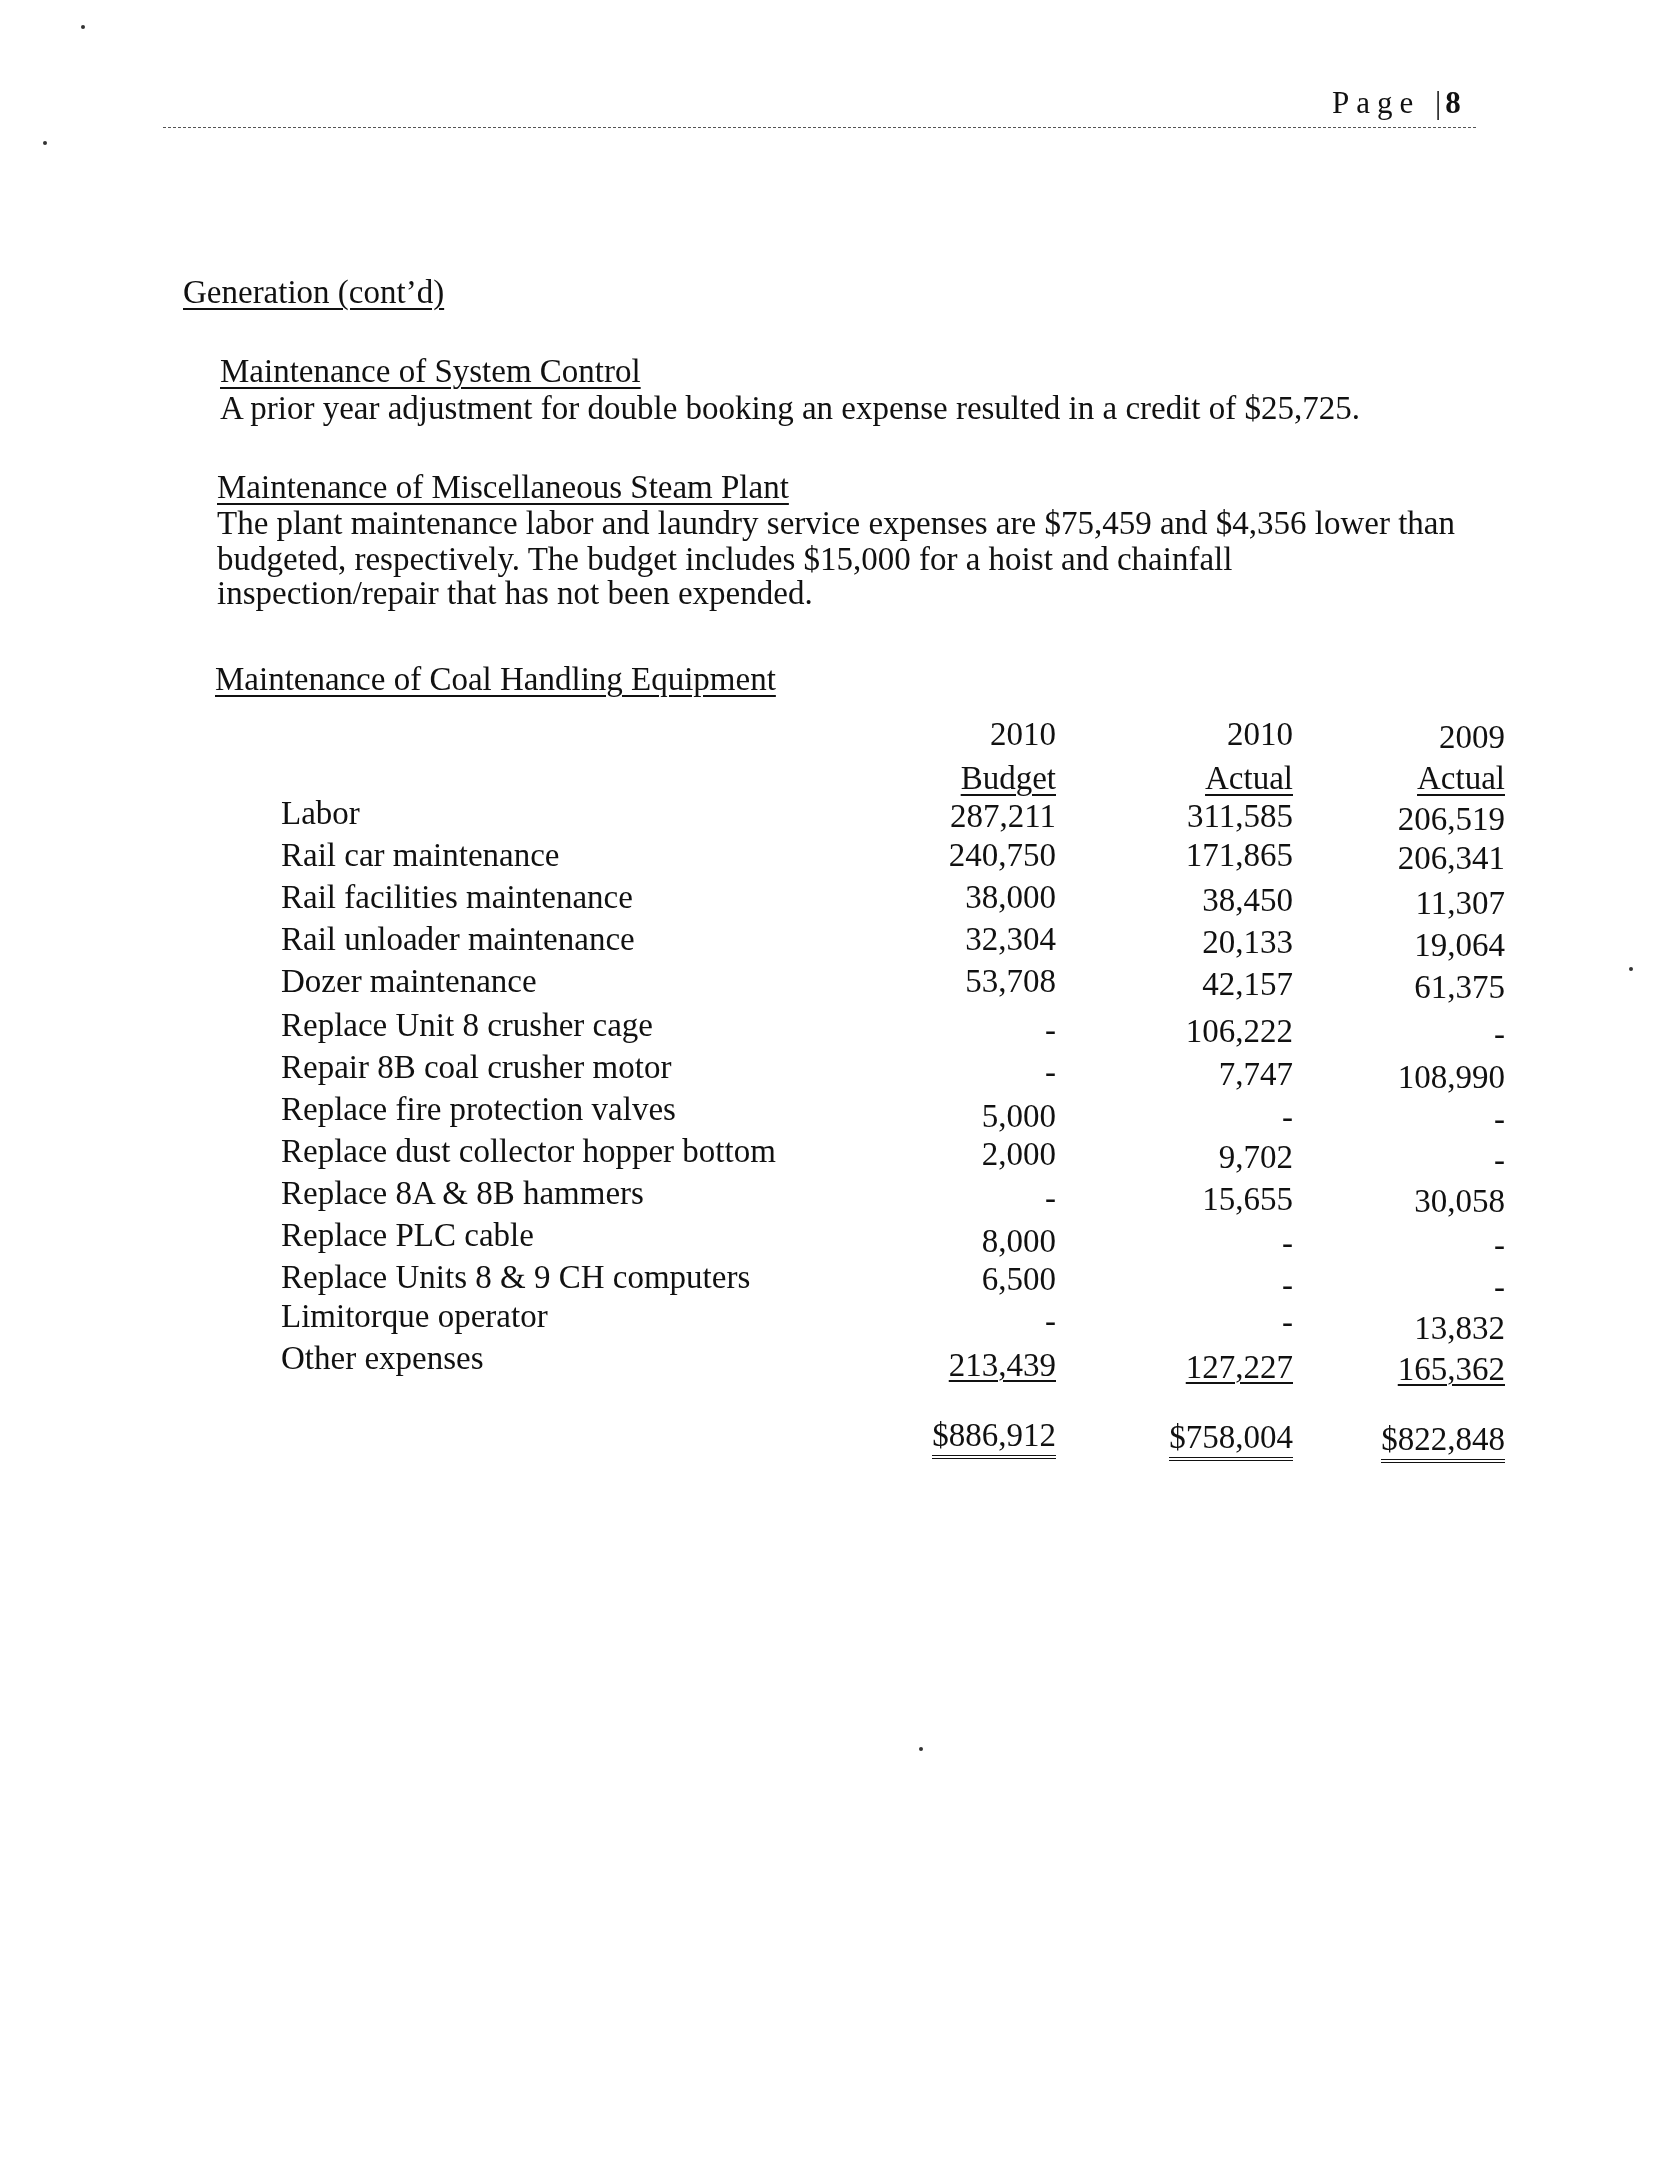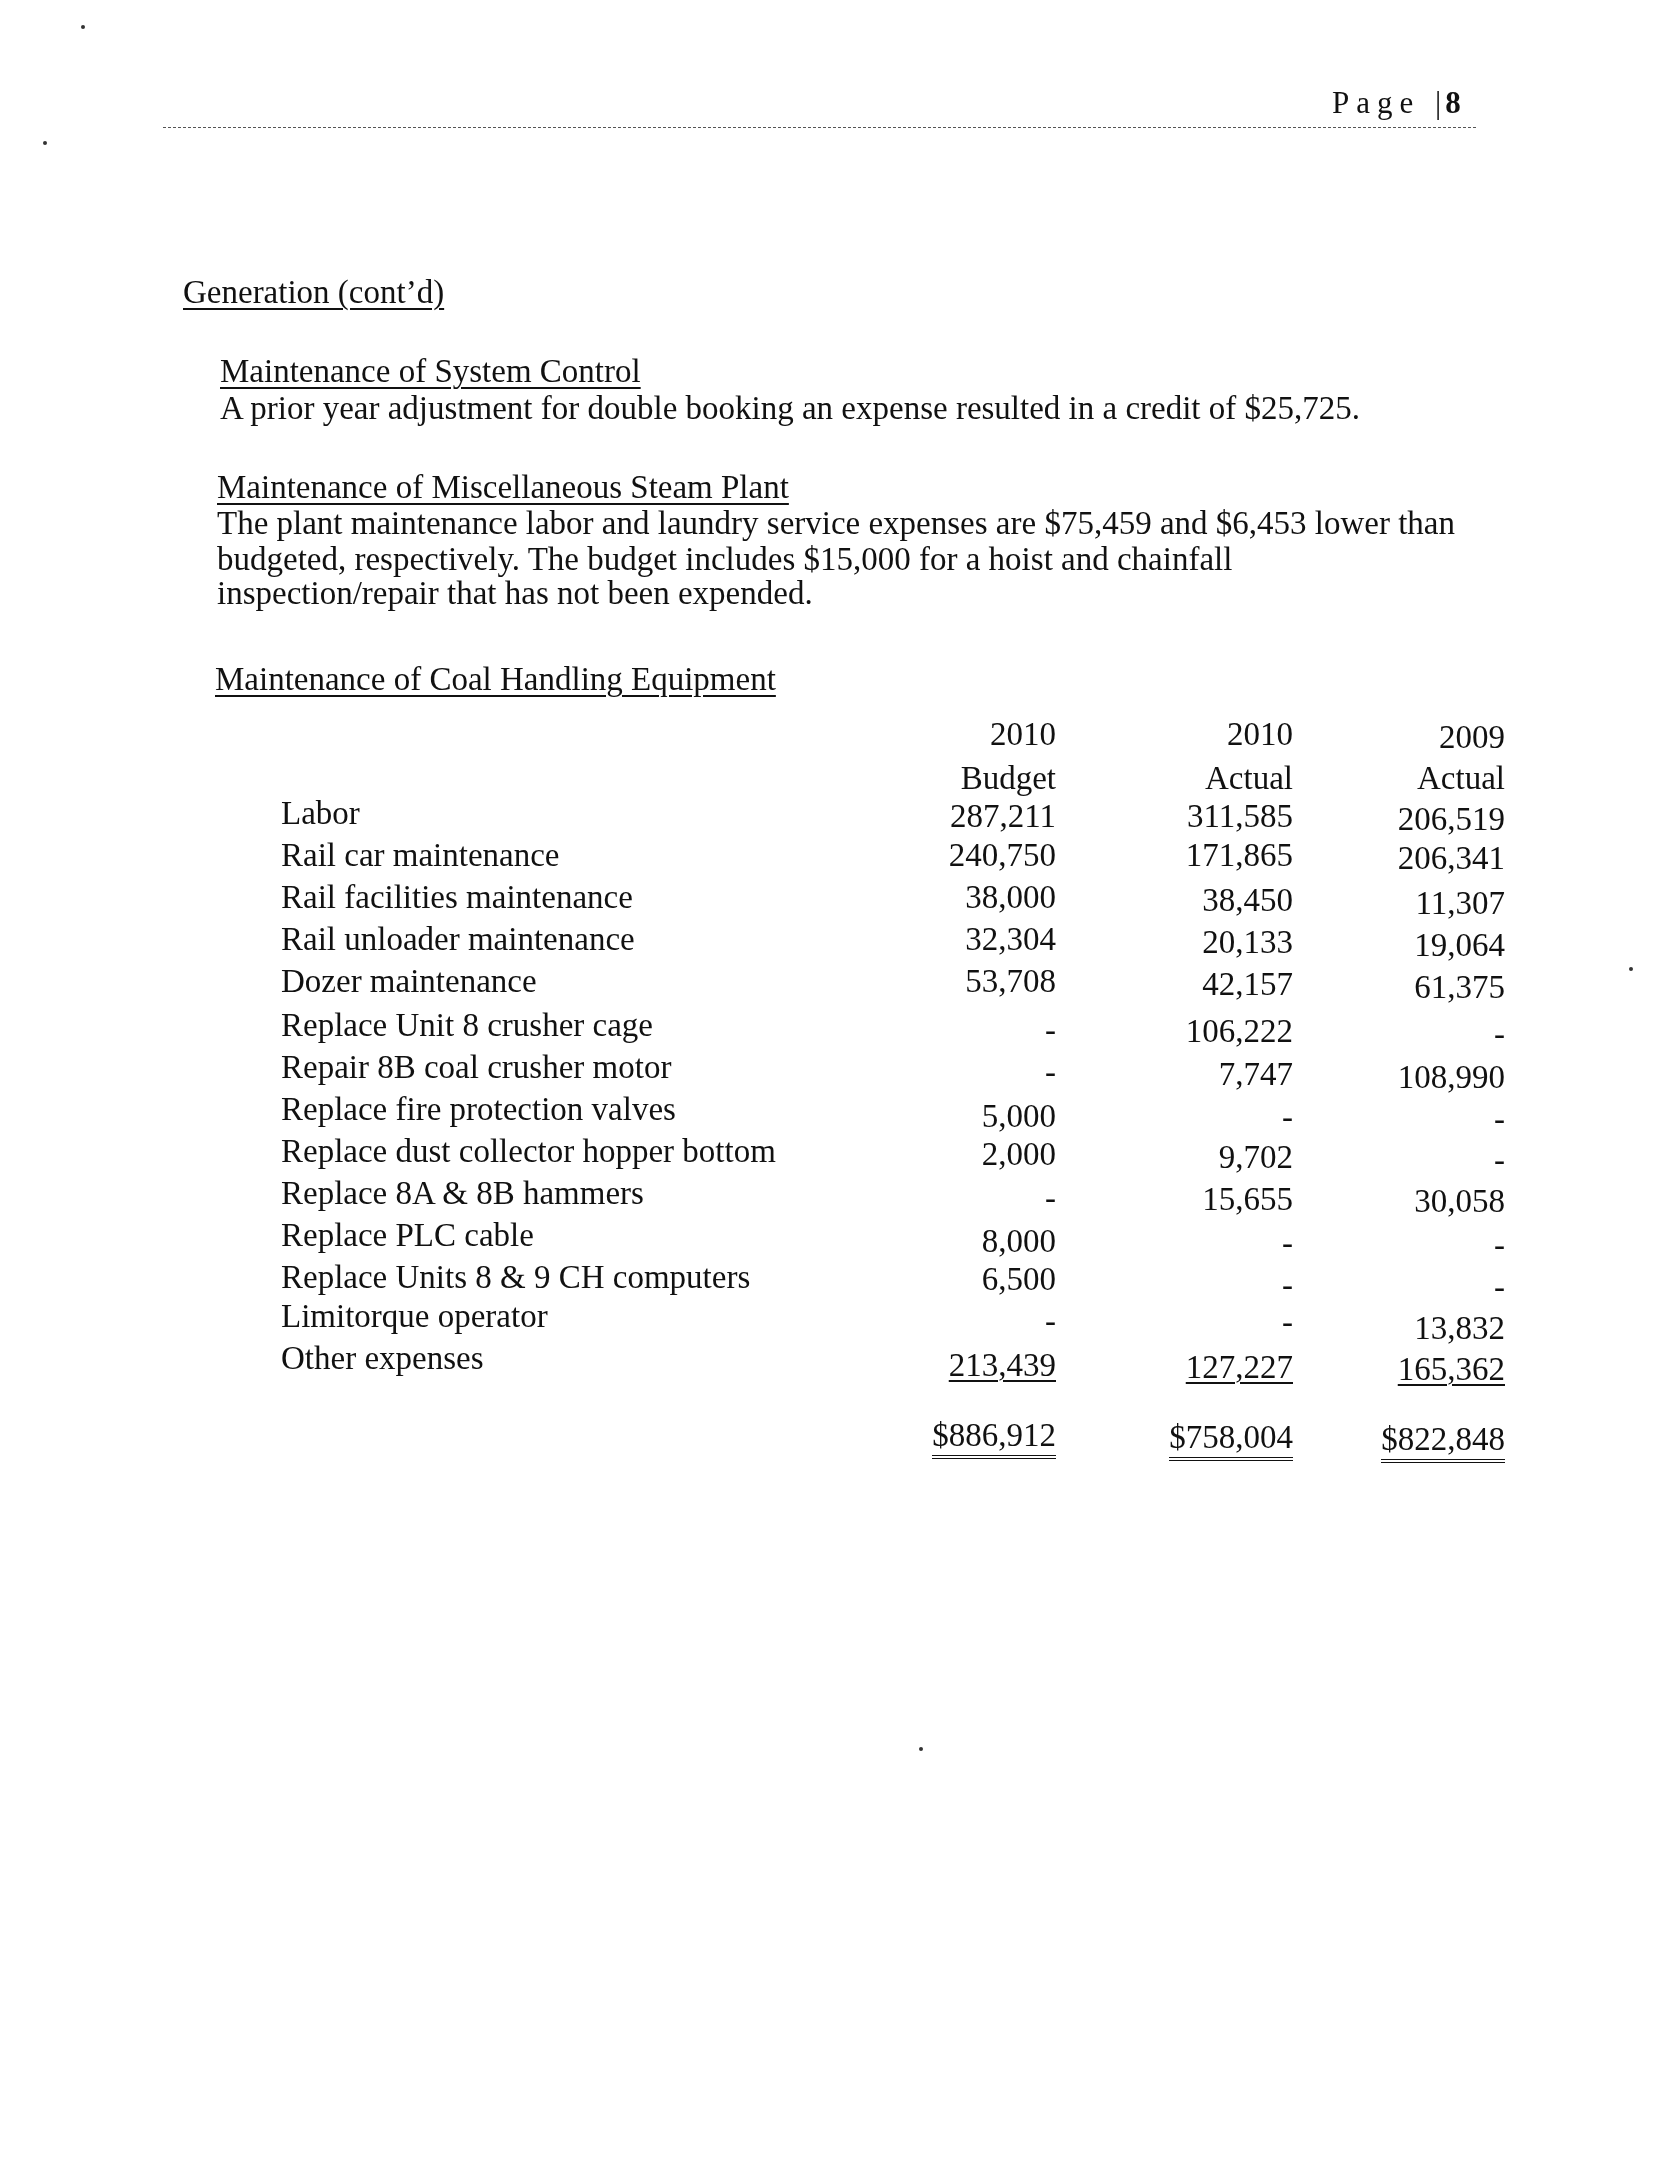--- a/index.html
+++ b/index.html
@@ -14,41 +14,41 @@
   .h-gen { left: 183px; top: 274px; font-size: 33px; }
   .h-sub { font-size: 33px; }
   .para { font-size: 33px; line-height: 33px; width: 1308px; }
   .tbl { position: absolute; left: 281px; top: 716px; }
   .row { position: absolute; left: 0; height: 39px; font-size: 33px; white-space: nowrap; }
   .lbl { position: absolute; left: 0; }
   .c { position: absolute; text-align: right; width: 188px; }
   .c1 { left: 587px; }
   .c2 { left: 824px; }
   .c3 { left: 1036px; }
-  .hdr-u { text-decoration-thickness: 2px; text-underline-offset: 5px; }
+  .hdr-u { text-decoration: underline; text-decoration-thickness: 2px; text-underline-offset: 5px; }
   .dbl { border-bottom: 4px double #111; padding-bottom: 1px; display: inline-block; }
   .sgl { text-decoration: underline; text-decoration-thickness: 2px; text-underline-offset: 4px; }
   .speck { width: 4px; height: 4px; border-radius: 50%; background: #333; }
 </style>
 </head>
 <body>
 
 <div class="abs header-rule"></div>
 <div class="abs page-label">
   <span>Page</span>
   <span class="bar">|</span><span class="num">8</span>
 </div>
 
 <div class="abs h-gen u">Generation (cont’d)</div>
 
 <div class="abs h-sub u" style="left:220px; top:353px;">Maintenance of System Control</div>
 <div class="abs para" style="left:220px; top:392px;">A prior year adjustment for double booking an expense resulted in a credit of $25,725.</div>
 
 <div class="abs h-sub u" style="left:217px; top:469px;">Maintenance of Miscellaneous Steam Plant</div>
-<div class="abs para" style="left:217px; top:507px;">The plant maintenance labor and laundry service expenses are $75,459 and $6,453 lower than</div>
+<div class="abs para" style="left:217px; top:507px;">The plant maintenance labor and laundry service expenses are $75,459 and $4,356 lower than</div>
 <div class="abs para" style="left:217px; top:543px;">budgeted, respectively.  The budget includes $15,000 for a hoist and chainfall</div>
 <div class="abs para" style="left:217px; top:577px;">inspection/repair that has not been expended.</div>
 
 <div class="abs h-sub u" style="left:215px; top:661px;">Maintenance of Coal Handling Equipment</div>
 
 <div class="tbl">
 
   <div class="row" style="top:0;">
     <span class="c c1">2010</span>
     <span class="c c2">2010</span>

